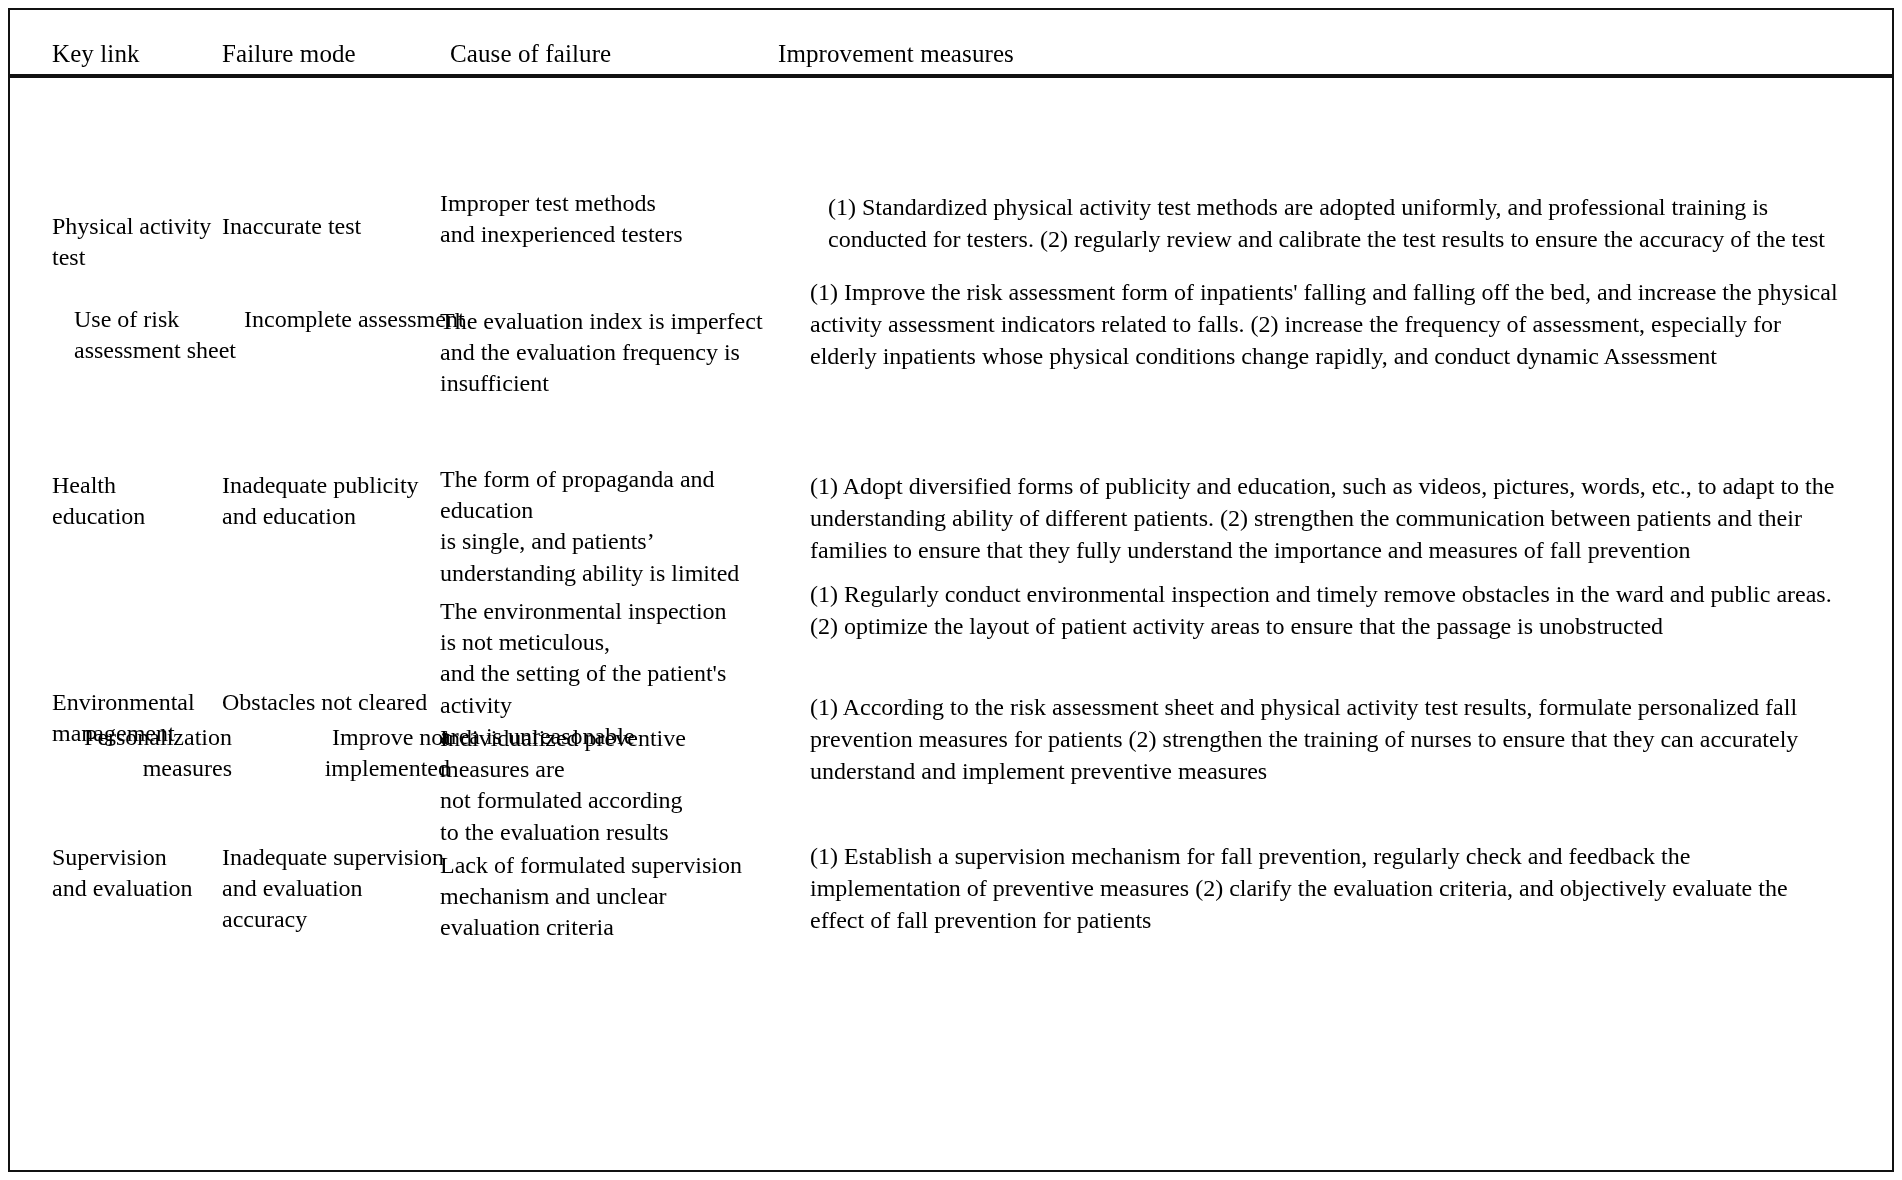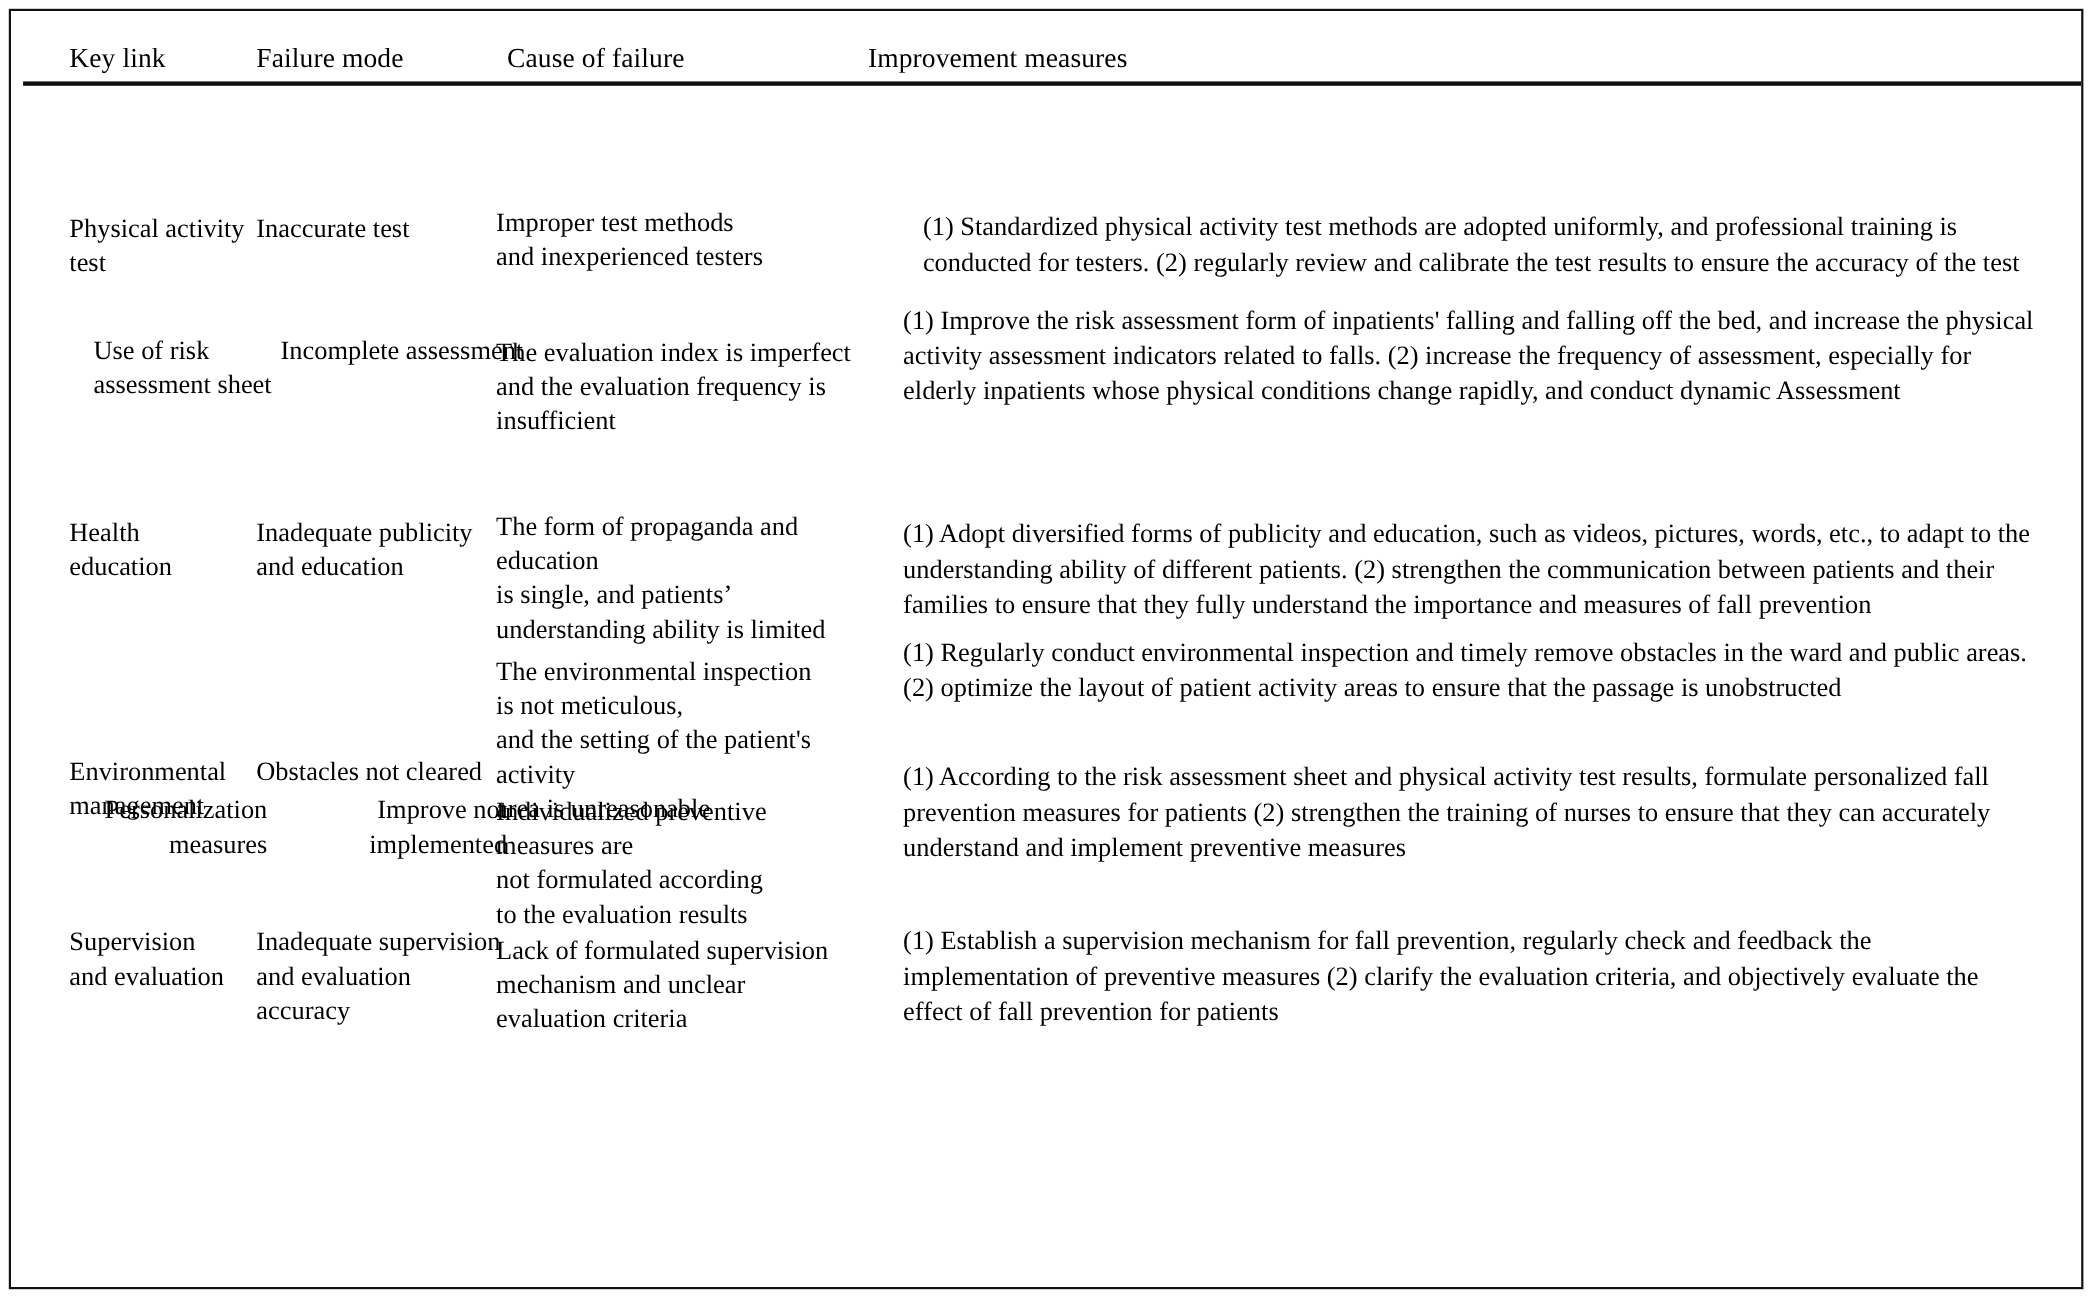--- a/index.html
+++ b/index.html
@@ -24,21 +24,20 @@
   
   .table-frame {
     position: absolute;
     left: 8px;
     top: 8px;
     width: 1886px;
     height: 1164px;
     box-sizing: border-box;
     border: 2px solid #111111;
     background: #ffffff;
-    padding-left: 11px;
   }
   .header-row {
     position: relative;
     height: 68px;
     border-bottom: 4px solid #111111;
     box-sizing: border-box;
   }
   .header-cell {
     position: absolute;
     top: 30px;
@@ -63,21 +62,21 @@
     font-size: 24px;
     line-height: 1.30;
     white-space: pre-line;
   }
   .col-key     { left: 42px;  width: 180px; }
   .col-mode    { left: 212px; width: 228px; }
   .col-cause   { left: 430px; width: 360px; }
   .col-improve { left: 800px; width: 1030px; line-height: 1.34; }
 
   
-  .r1 .col-key,   .r1 .col-mode   { top: 115px; }
+  .r1 .col-key,   .r1 .col-mode   { top: 133px; }
   .r1 .col-cause                  { top: 110px; }
   .r1 .col-improve                { top: 113px; margin-left: 18px; }
 
   .r2 .col-key,   .r2 .col-mode   { top: 226px; margin-left: 22px; }
   .r2 .col-cause                  { top: 228px; }
   .r2 .col-improve                { top: 198px; }
 
   .r3 .col-key,   .r3 .col-mode   { top: 392px; }
   .r3 .col-cause                  { top: 386px; }
   .r3 .col-improve                { top: 368px; margin-top: 24px; }

